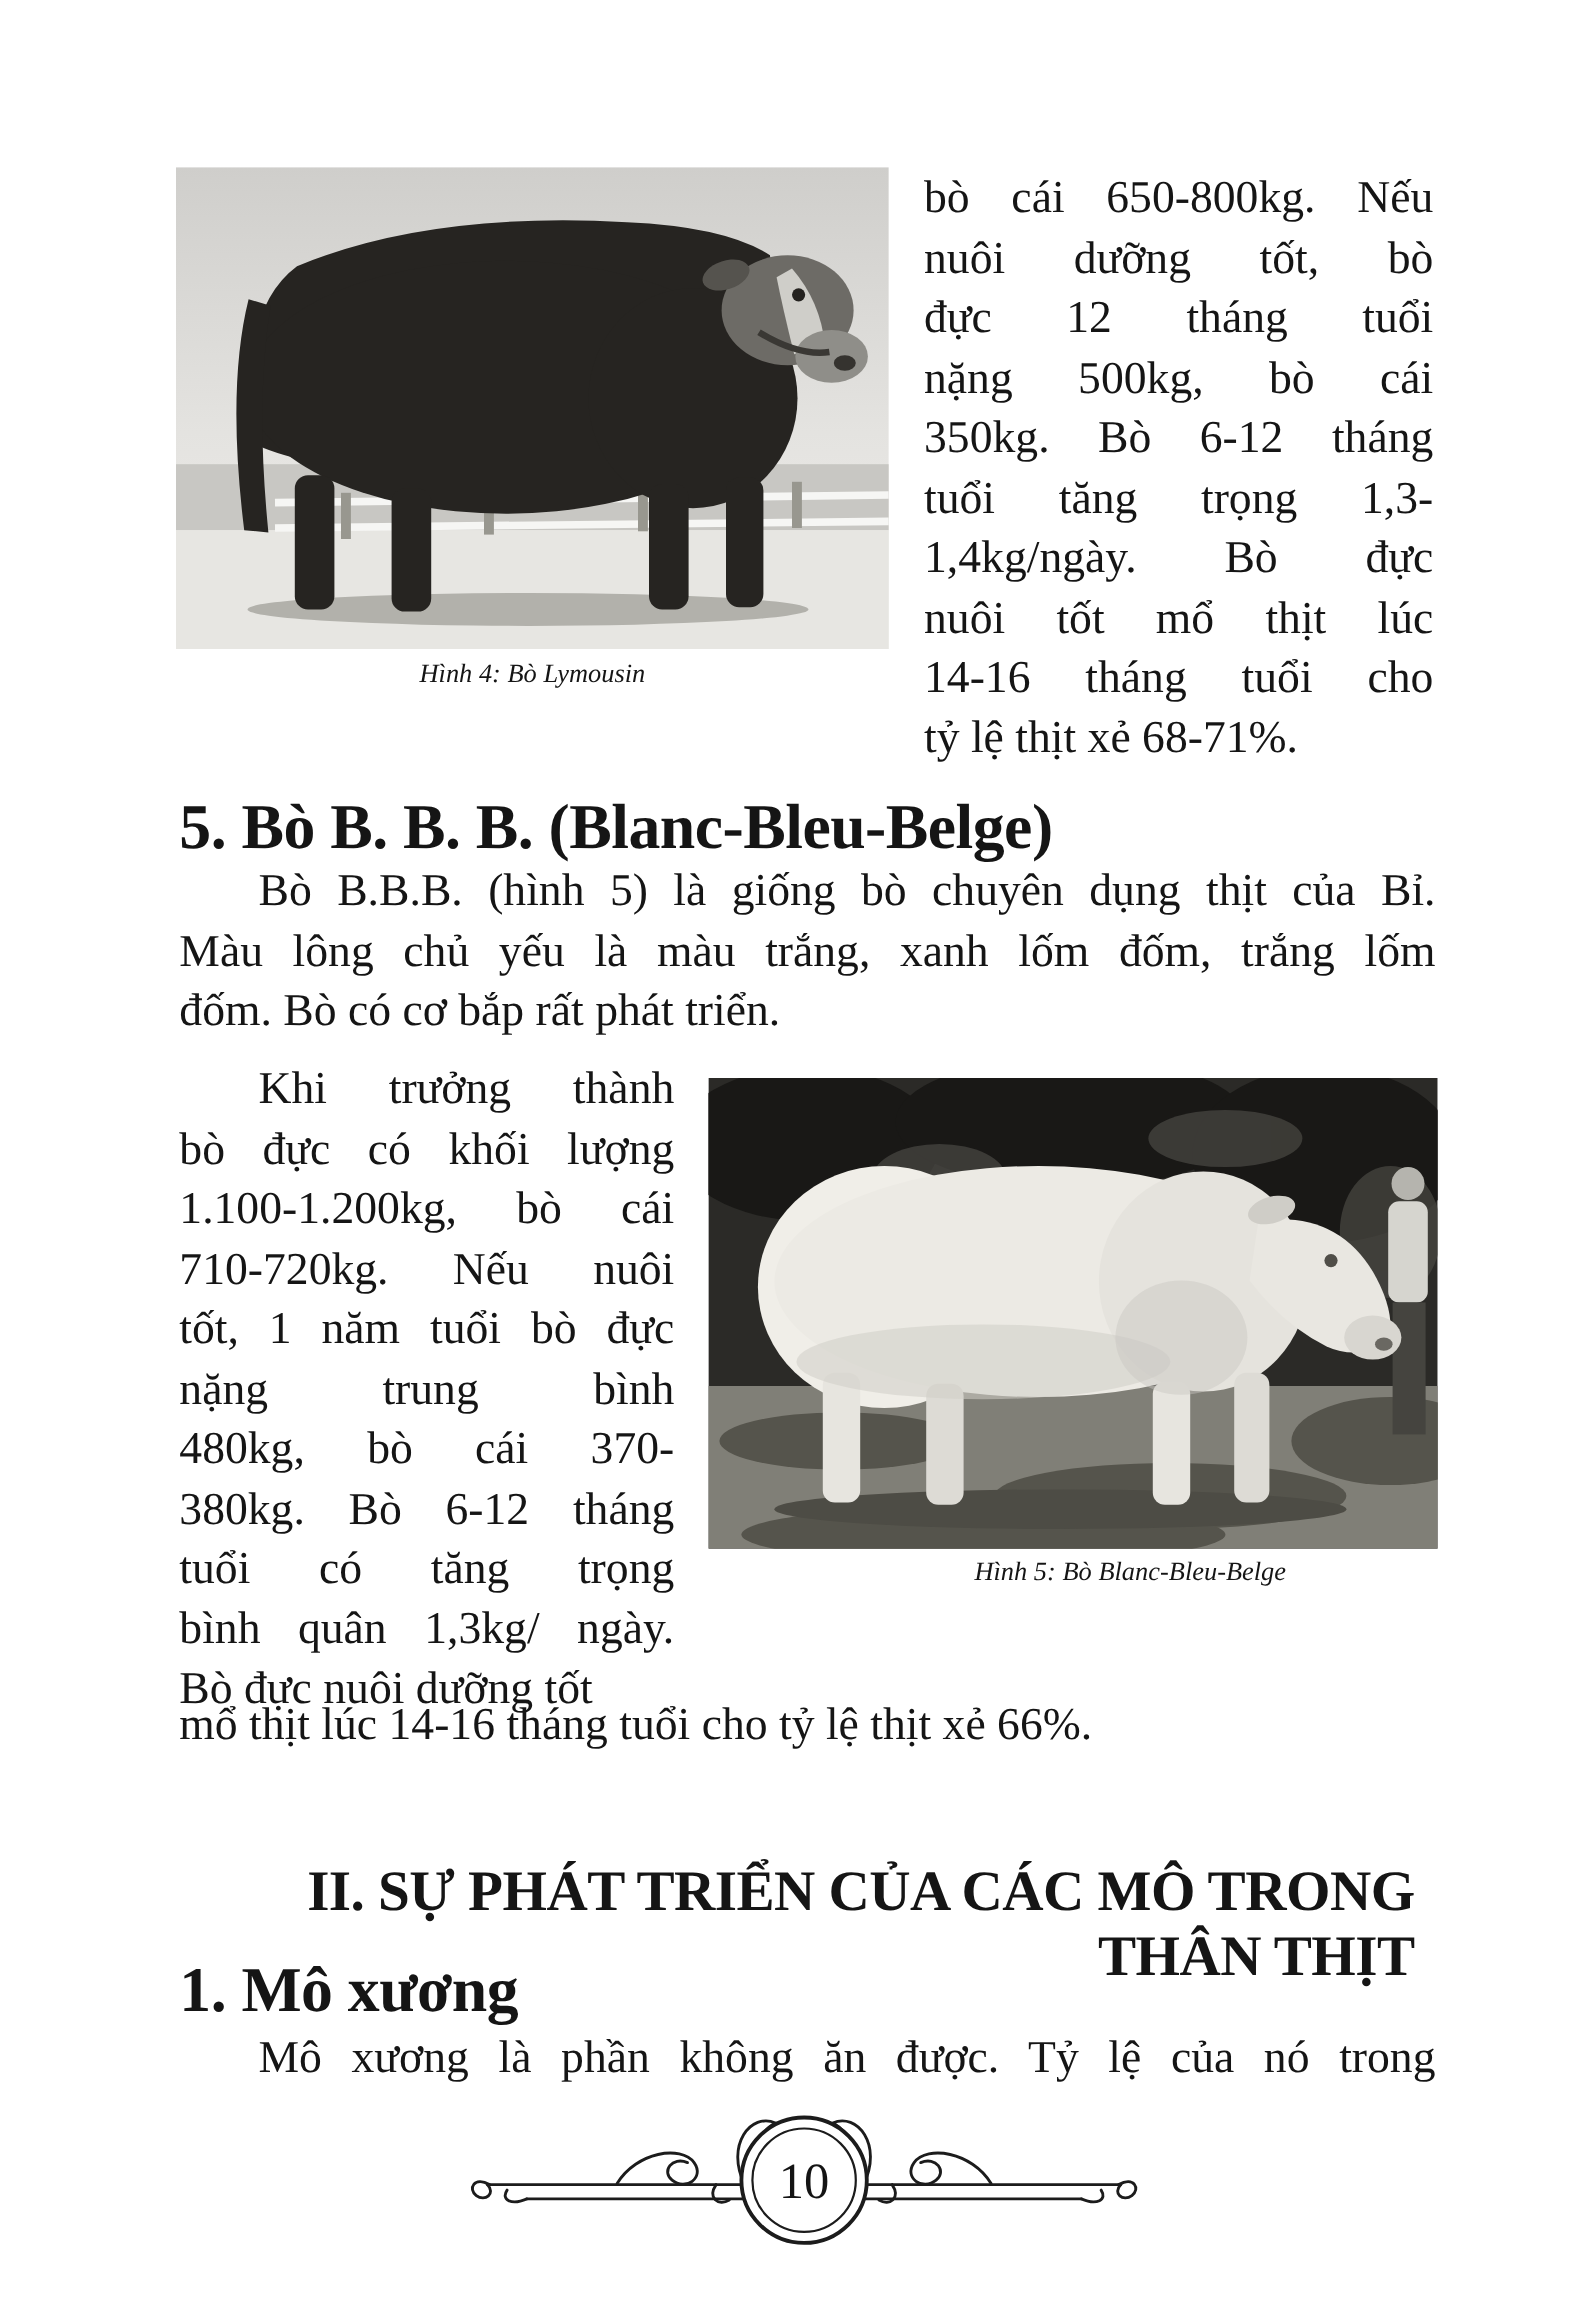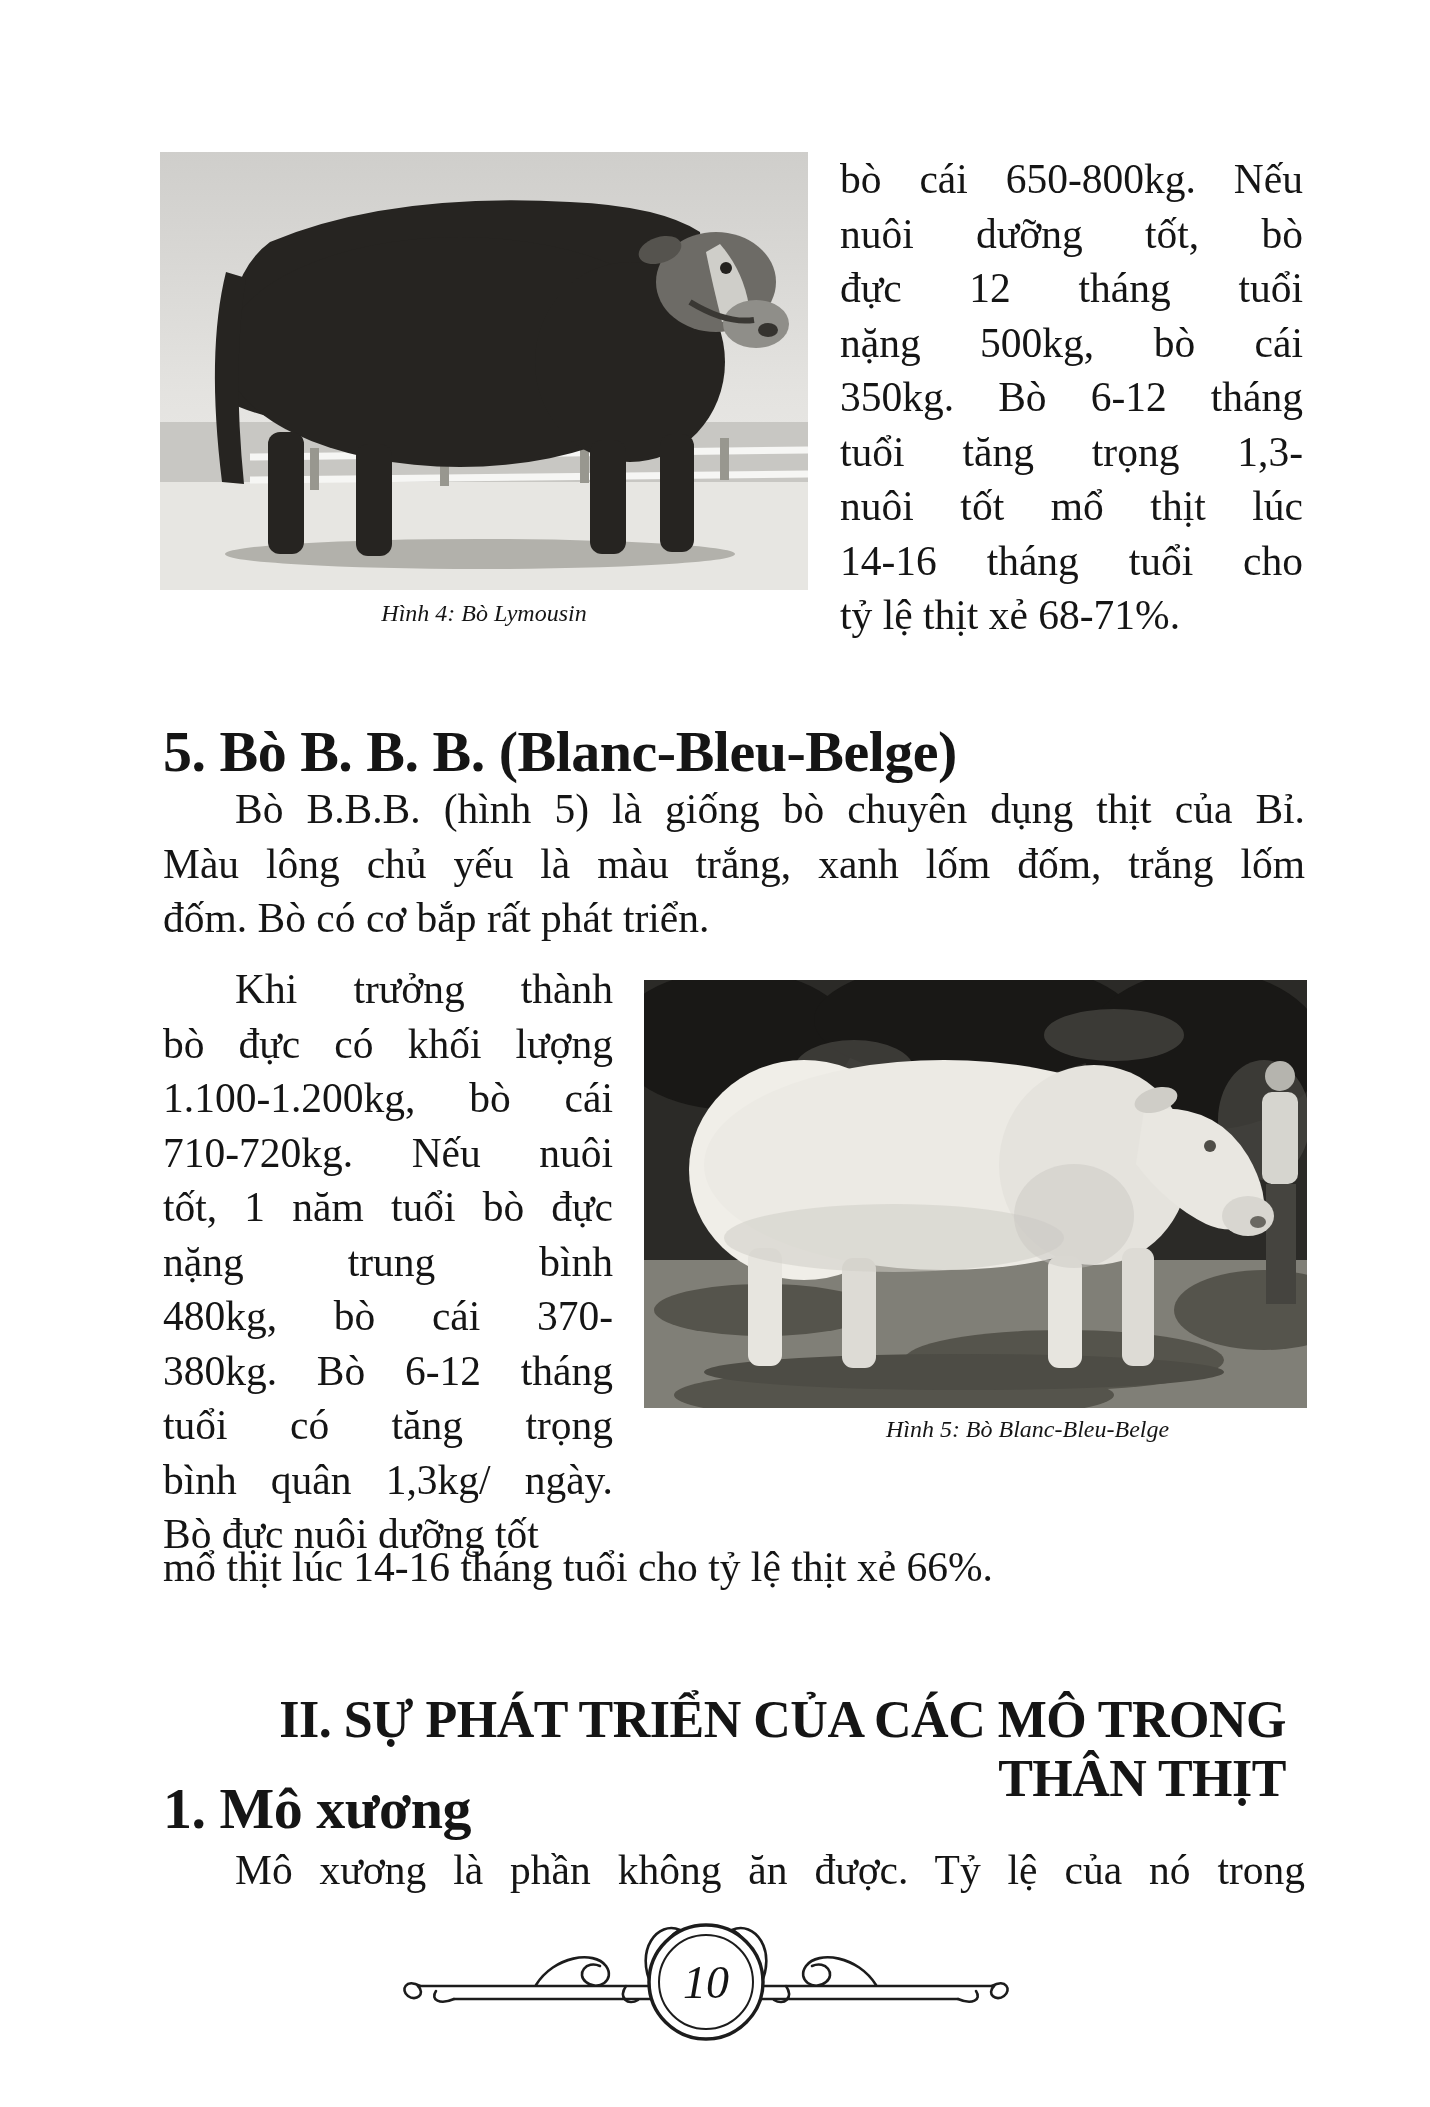--- a/index.html
+++ b/index.html
@@ -76,20 +76,21 @@
     <div class="caption" style="margin-top:10px;">Hình 4: Bò Lymousin</div>
   </div>
 
   <div class="abs body-text" style="left:840px; top:152px; width:463px;">
     <div class="jline">bò cái 650-800kg. Nếu</div>
     <div class="jline">nuôi dưỡng tốt, bò</div>
     <div class="jline">đực 12 tháng tuổi</div>
     <div class="jline">nặng 500kg, bò cái</div>
     <div class="jline">350kg. Bò 6-12 tháng</div>
     <div class="jline">tuổi tăng trọng 1,3-</div>
+    <div class="jline">1,4kg/ngày. Bò đực</div>
     <div class="jline">nuôi tốt mổ thịt lúc</div>
     <div class="jline">14-16 tháng tuổi cho</div>
     <div class="lline">tỷ lệ thịt xẻ 68-71%.</div>
   </div>
 
   <div class="abs h-bold" style="left:163px; top:718px;">5. Bò B. B. B. (Blanc-Bleu-Belge)</div>
 
   <div class="abs body-text" style="left:163px; top:782px; width:1142px;">
     <div class="jline indent">Bò B.B.B. (hình 5) là giống bò chuyên dụng thịt của Bỉ.</div>
     <div class="jline">Màu lông chủ yếu là màu trắng, xanh lốm đốm, trắng lốm</div>
@@ -162,21 +163,21 @@
   </div>
 
   <div class="abs body-text lline" style="left:163px; top:1540px; width:1142px;">mổ thịt lúc 14-16 tháng tuổi cho tỷ lệ thịt xẻ 66%.</div>
 
   <div class="abs h-center" style="left:144px; top:1690px; width:1142px;">II. SỰ PHÁT TRIỂN CỦA CÁC MÔ TRONG THÂN THỊT</div>
 
   <div class="abs h-bold" style="left:163px; top:1775px;">1. Mô xương</div>
 
   <div class="abs body-text jline indent" style="left:163px; top:1843px; width:1142px;">Mô xương là phần không ăn được. Tỷ lệ của nó trong</div>
 
-  <div class="abs" style="left:396px; top:1906px; width:620px; height:160px;font-style:italic;">
+  <div class="abs" style="left:421px; top:1906px; width:620px; height:160px;">
     <svg width="620" height="160" viewBox="0 0 620 160">
 
       <g stroke="#1c1c1c" fill="none" stroke-width="2.6" stroke-linecap="round">
         <path d="M24 80 C 10 72, 4 84, 12 90 C 20 96, 30 88, 22 80"></path>
         <path d="M22 80 H 256"></path>
         <path d="M58 93 H 268"></path>
         <path d="M58 93 C 44 99, 34 94, 40 85"></path>
         <path d="M140 79 C 158 50, 198 44, 210 60 C 220 74, 202 86, 190 76 C 180 68, 190 54, 204 60"></path>
         <path d="M256 80 C 238 44, 262 14, 284 24 C 266 32, 266 58, 284 60"></path>
         <path d="M230 80 C 222 92, 232 100, 242 94"></path>

